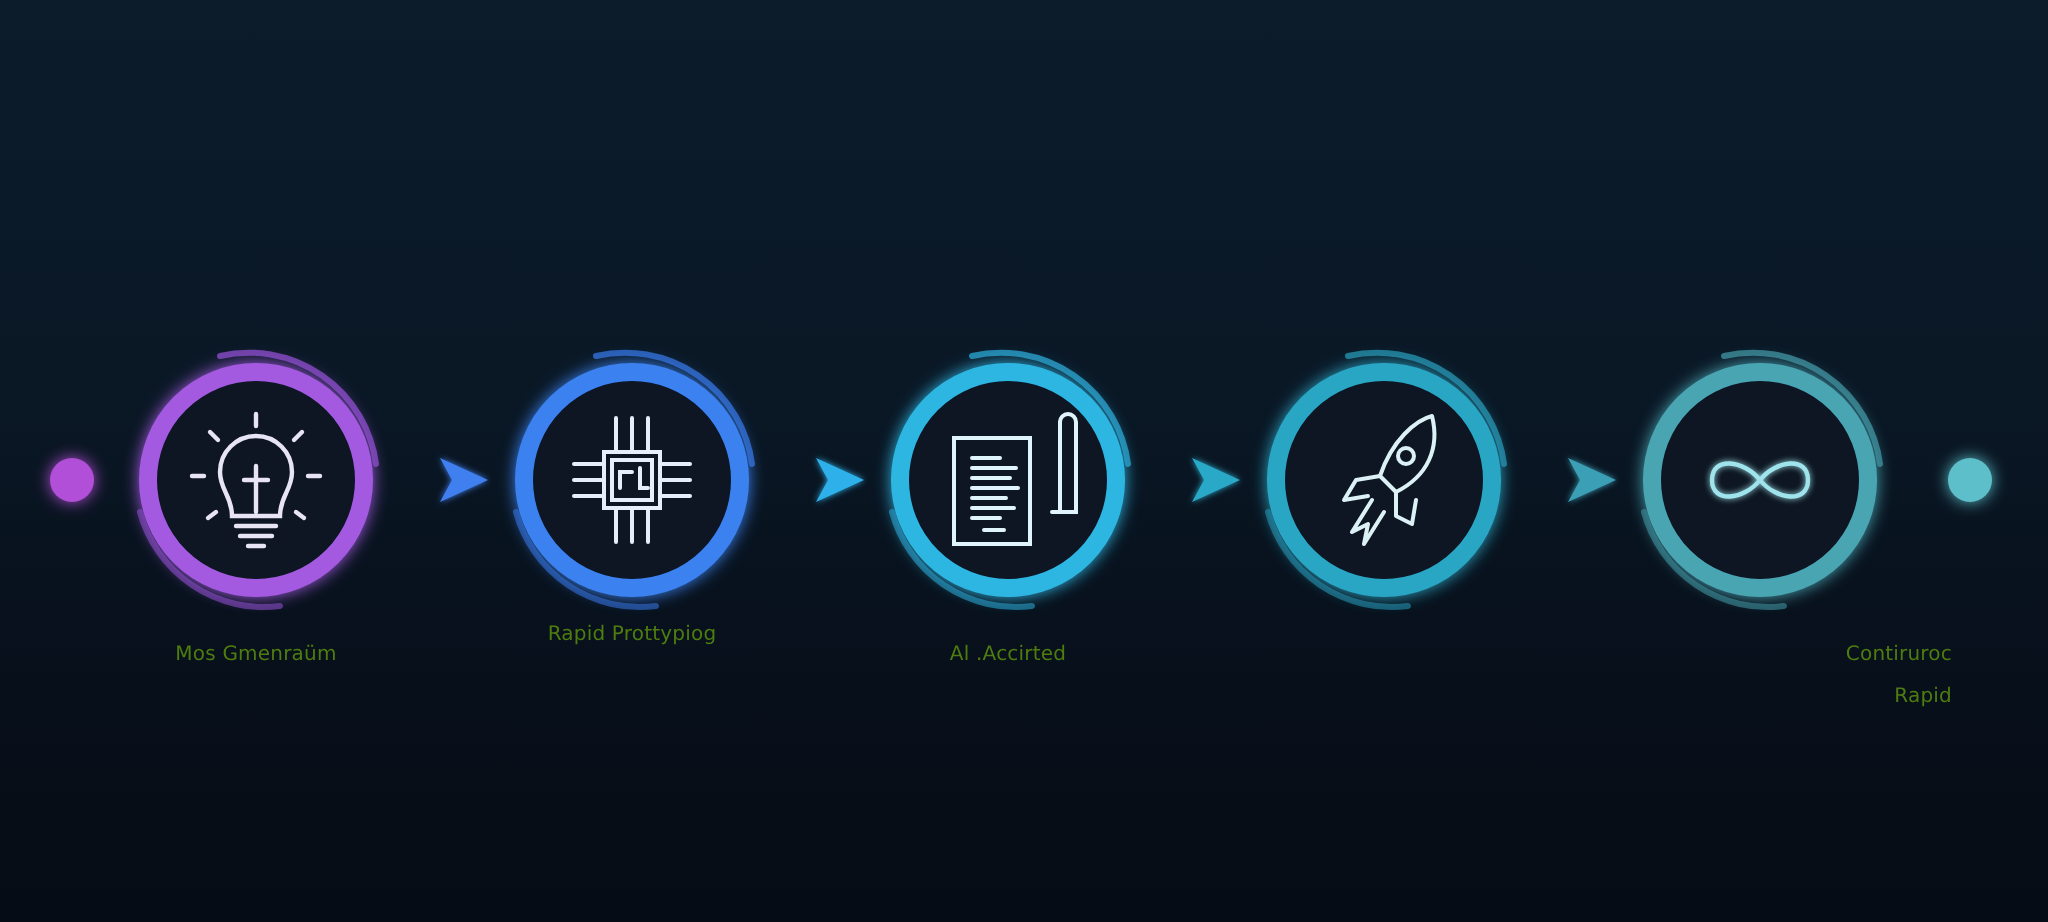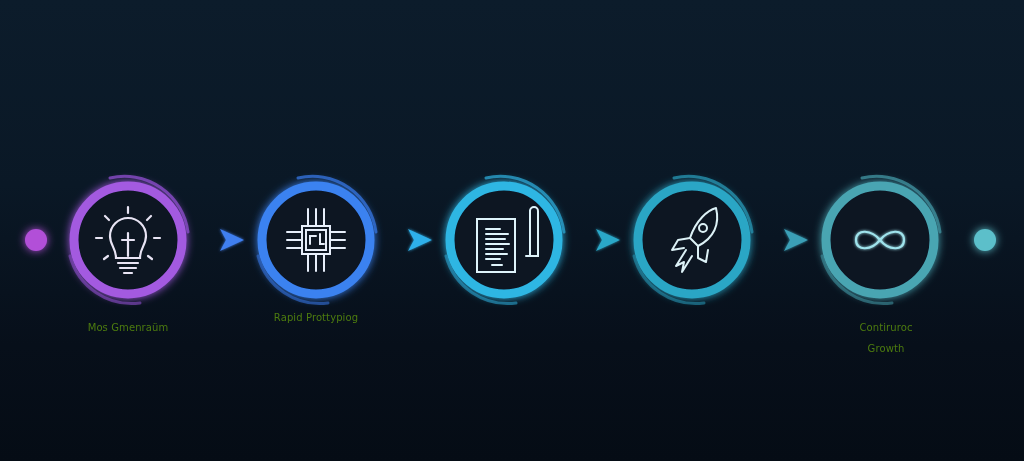--- a/index.html
+++ b/index.html
@@ -167,18 +167,19 @@
     </g>
   </svg>
 
   <div class="label" style="left:38px; top:317px;">
     <span>Mos Gmenraüm</span>
   </div>
   <div class="label" style="left:226px; top:307px;">
     <span>Rapid Prottypiog</span>
   </div>
   <div class="label" style="left:414px; top:317px;">
+    <div>Al .Accirted</div>
   </div>
-  <div class="label" style="left:796px; top:317px;">
+  <div class="label" style="left:796px; top:317px;text-align:right;">
     <div>Contiruroc</div>
-    <div>Growth</div>
+    <div>Rapid</div>
   </div>
 </div>
 
 </body></html>

